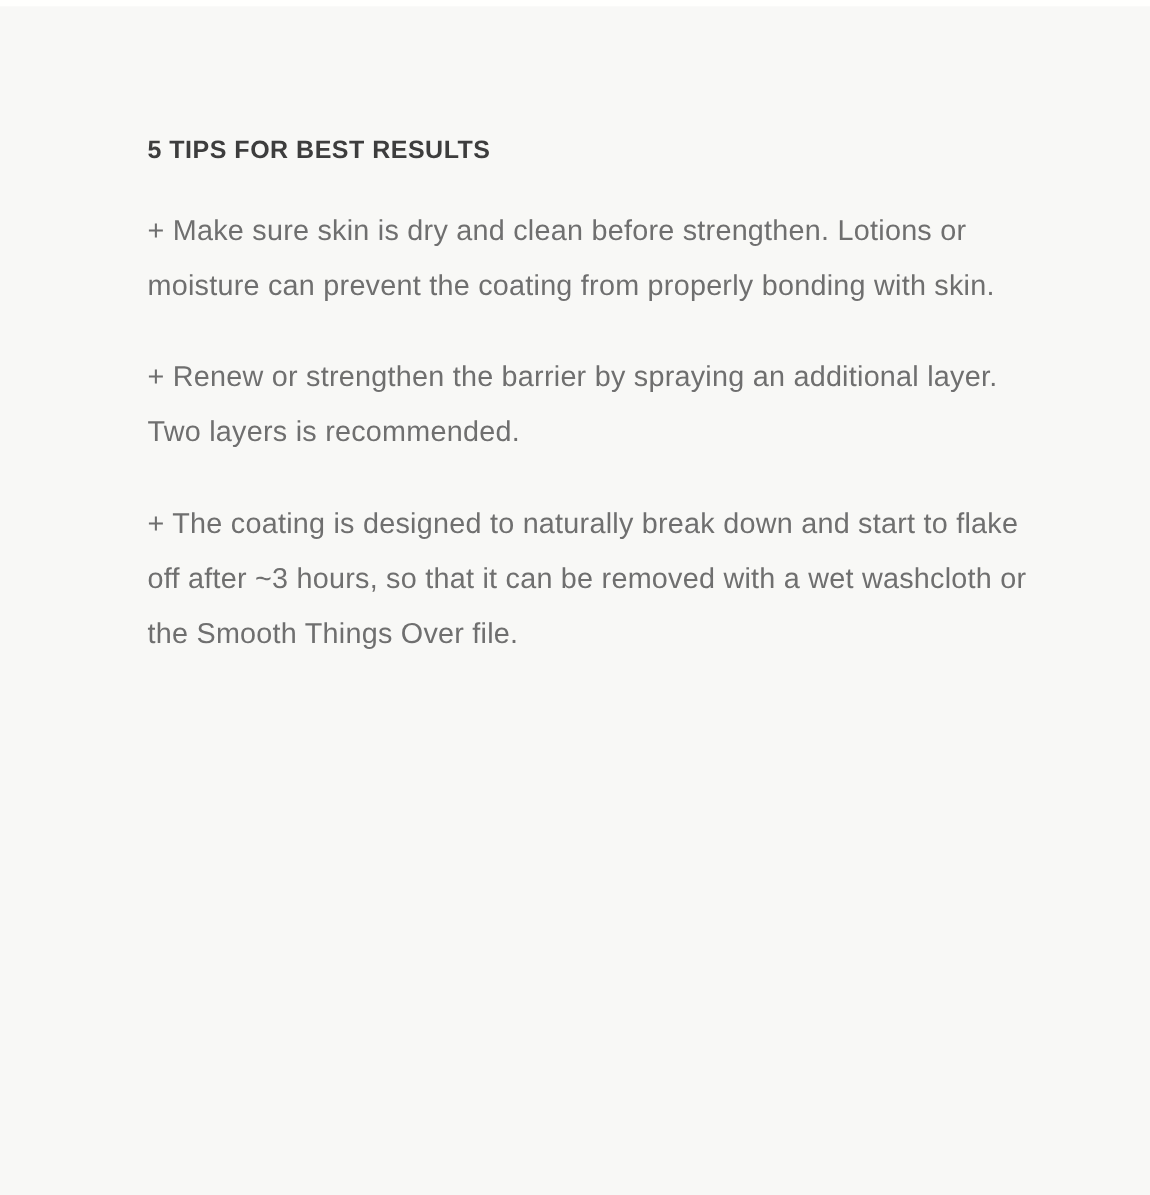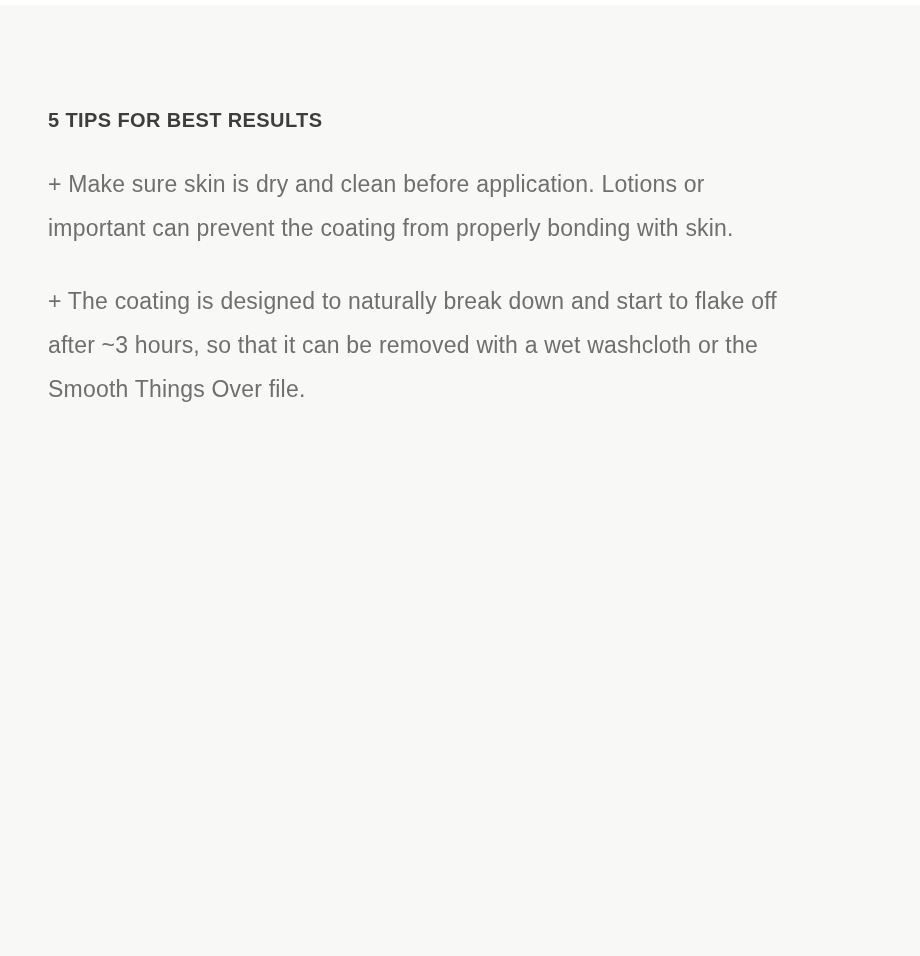--- a/index.html
+++ b/index.html
@@ -11,21 +11,21 @@
   body {
     background: #f8f8f6;
     font-family: "Liberation Sans", "DejaVu Sans", sans-serif;
   }
   .top-strip {
     width: 100%;
     height: 5px;
     background: #fffffd;
   }
   .content {
-    padding: 103px 88px 0 48px;
+    padding: 103px 88px 0 118px;
     max-width: 920px;
   }
   .section-heading {
     font-size: 20px;
     line-height: 24px;
     font-weight: bold;
     letter-spacing: 0.4px;
     color: #3d3d3d;
     margin: 0 0 30px 0;
   }
@@ -44,16 +44,17 @@
 </style>
 </head>
 <body>
 
 <div class="top-strip"></div>
 
 <div class="content">
   <h2 class="section-heading">5 TIPS FOR BEST RESULTS</h2>
 
   <ul class="tips-list">
-    <li class="tip-item">+ Make sure skin is dry and clean before application. Lotions or important can prevent the coating from properly bonding with skin.</li>
+    <li class="tip-item">+ Make sure skin is dry and clean before strengthen. Lotions or moisture can prevent the coating from properly bonding with skin.</li>
+    <li class="tip-item">+ Renew or strengthen the barrier by spraying an additional layer. Two layers is recommended.</li>
     <li class="tip-item">+ The coating is designed to naturally break down and start to flake off after ~3 hours, so that it can be removed with a wet washcloth or the Smooth Things Over file.</li>
   </ul>
 </div>
 
 </body></html>

